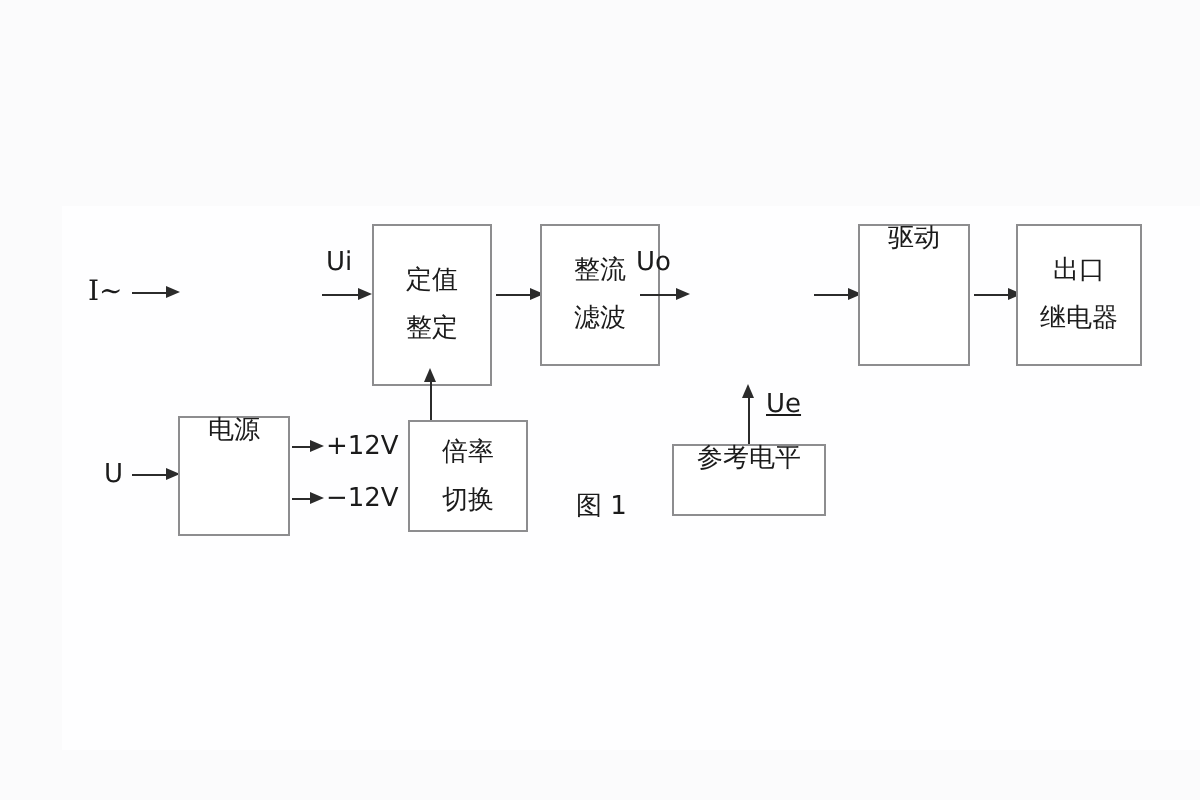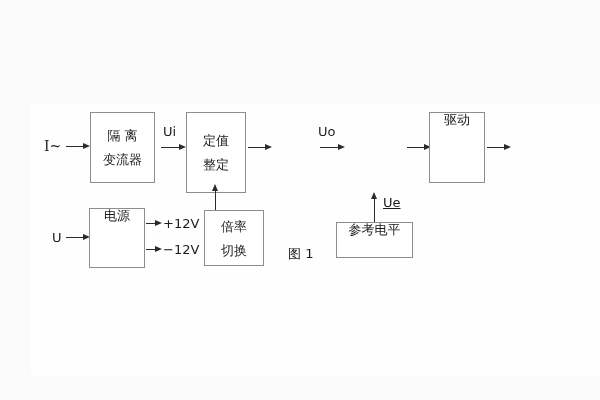--- a/index.html
+++ b/index.html
@@ -115,41 +115,41 @@
 <div id="canvas">
   <div class="panel"></div>
 
   <div class="lbl serif" style="left:44px; top:139px;">I~</div>
 
   <div class="arrow-h" style="left:66px; top:143px; width:24px;">
     <div class="shaft" style="width:17px;"></div>
     <div class="head" style="left:17px;"></div>
   </div>
 
-  <div class="box" style="left:90px; top:112px; width:65px; height:71px;">
-    <span class="ln">隔 离</span>
-    <span class="ln">变流器</span>
-  </div>
 
   <div class="lbl" style="left:163px; top:125px;">Ui</div>
   <div class="arrow-h" style="left:161px; top:144px; width:25px;">
     <div class="shaft" style="width:18px;"></div>
     <div class="head" style="left:18px;"></div>
   </div>
 
   <div class="box" style="left:186px; top:112px; width:60px; height:81px;">
     <span class="ln">定值</span>
     <span class="ln">整定</span>
   </div>
 
   <div class="arrow-h" style="left:248px; top:144px; width:24px;">
     <div class="shaft" style="width:17px;"></div>
     <div class="head" style="left:17px;"></div>
   </div>
 
+  <div class="box" style="left:270px; top:112px; width:60px; height:71px;">
+    <span class="ln">整流</span>
+    <span class="ln">滤波</span>
+  </div>
 
   <div class="lbl" style="left:318px; top:125px;">Uo</div>
   <div class="arrow-h" style="left:320px; top:144px; width:25px;">
     <div class="shaft" style="width:18px;"></div>
     <div class="head" style="left:18px;"></div>
   </div>
 
 
   <div class="arrow-h" style="left:407px; top:144px; width:24px;">
     <div class="shaft" style="width:17px;"></div>
@@ -158,20 +158,24 @@
 
   <div class="box single" style="left:429px; top:112px; width:56px; height:71px;">
     <span class="ln">驱动</span>
   </div>
 
   <div class="arrow-h" style="left:487px; top:144px; width:24px;">
     <div class="shaft" style="width:17px;"></div>
     <div class="head" style="left:17px;"></div>
   </div>
 
+  <div class="box" style="left:508px; top:112px; width:63px; height:71px;">
+    <span class="ln">出口</span>
+    <span class="ln">继电器</span>
+  </div>
 
   <div class="lbl" style="left:52px; top:231px;">U</div>
 
   <div class="arrow-h" style="left:66px; top:234px; width:24px;">
     <div class="shaft" style="width:17px;"></div>
     <div class="head" style="left:17px;"></div>
   </div>
 
   <div class="box single" style="left:89px; top:208px; width:56px; height:60px;">
     <span class="ln">电源</span>

